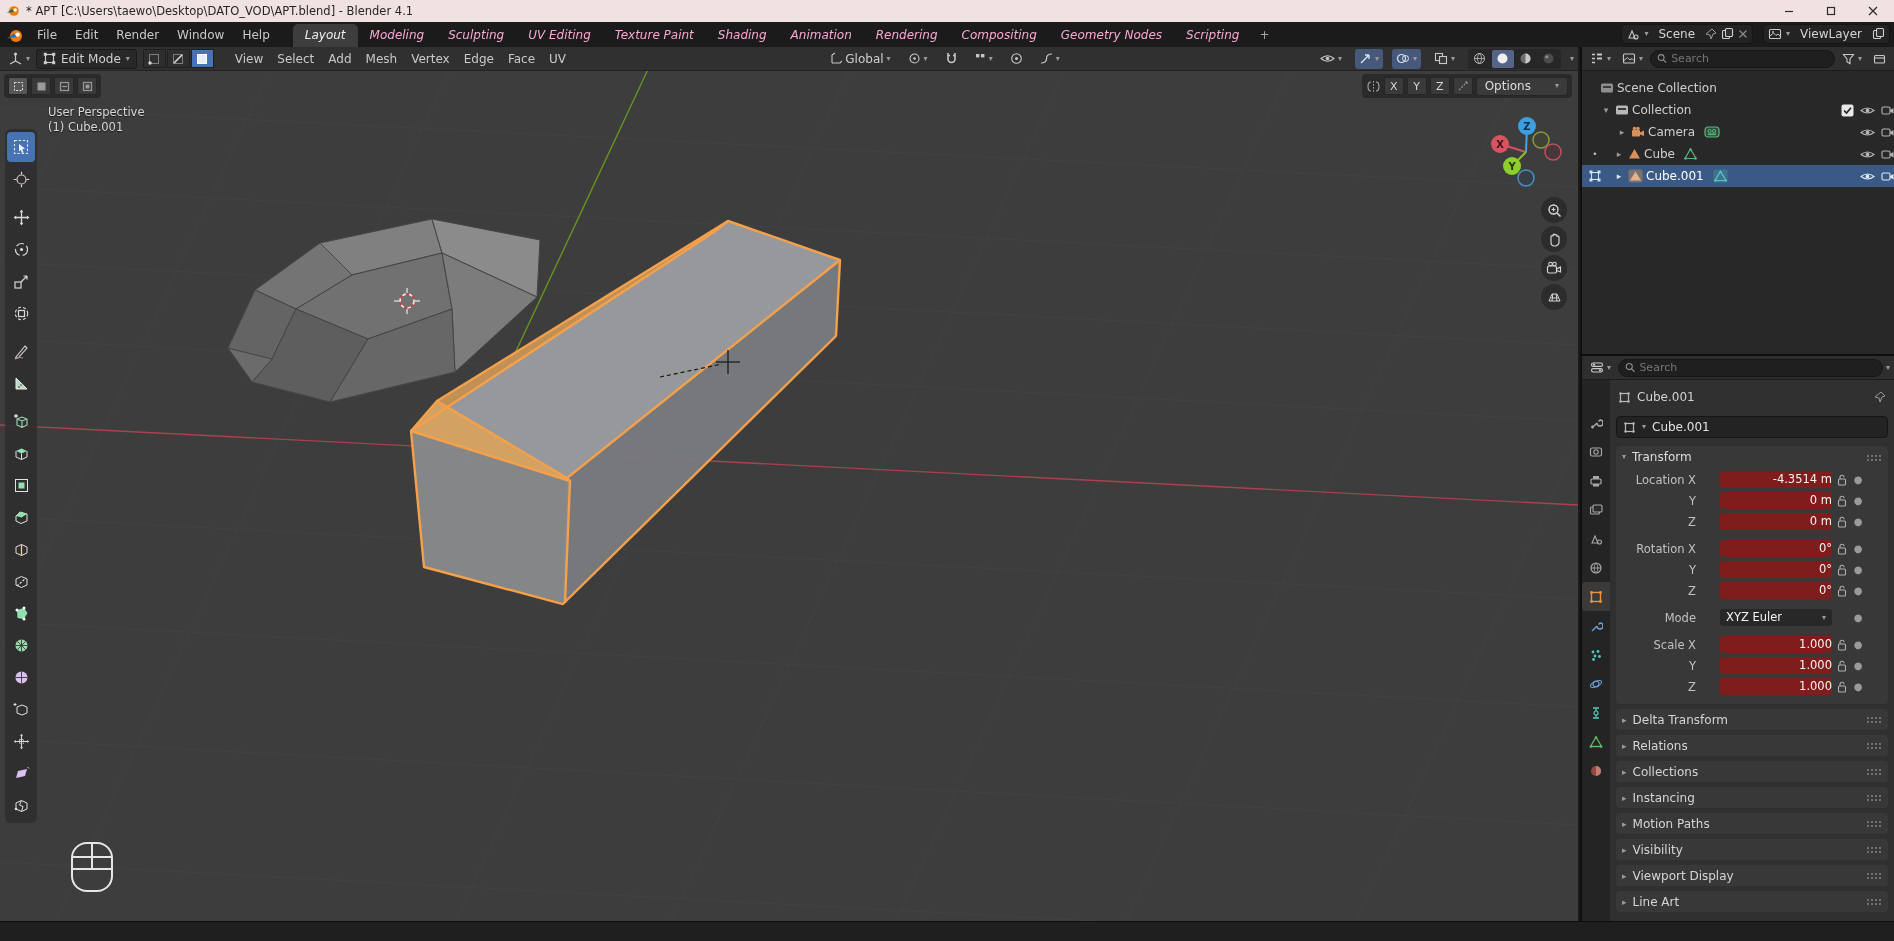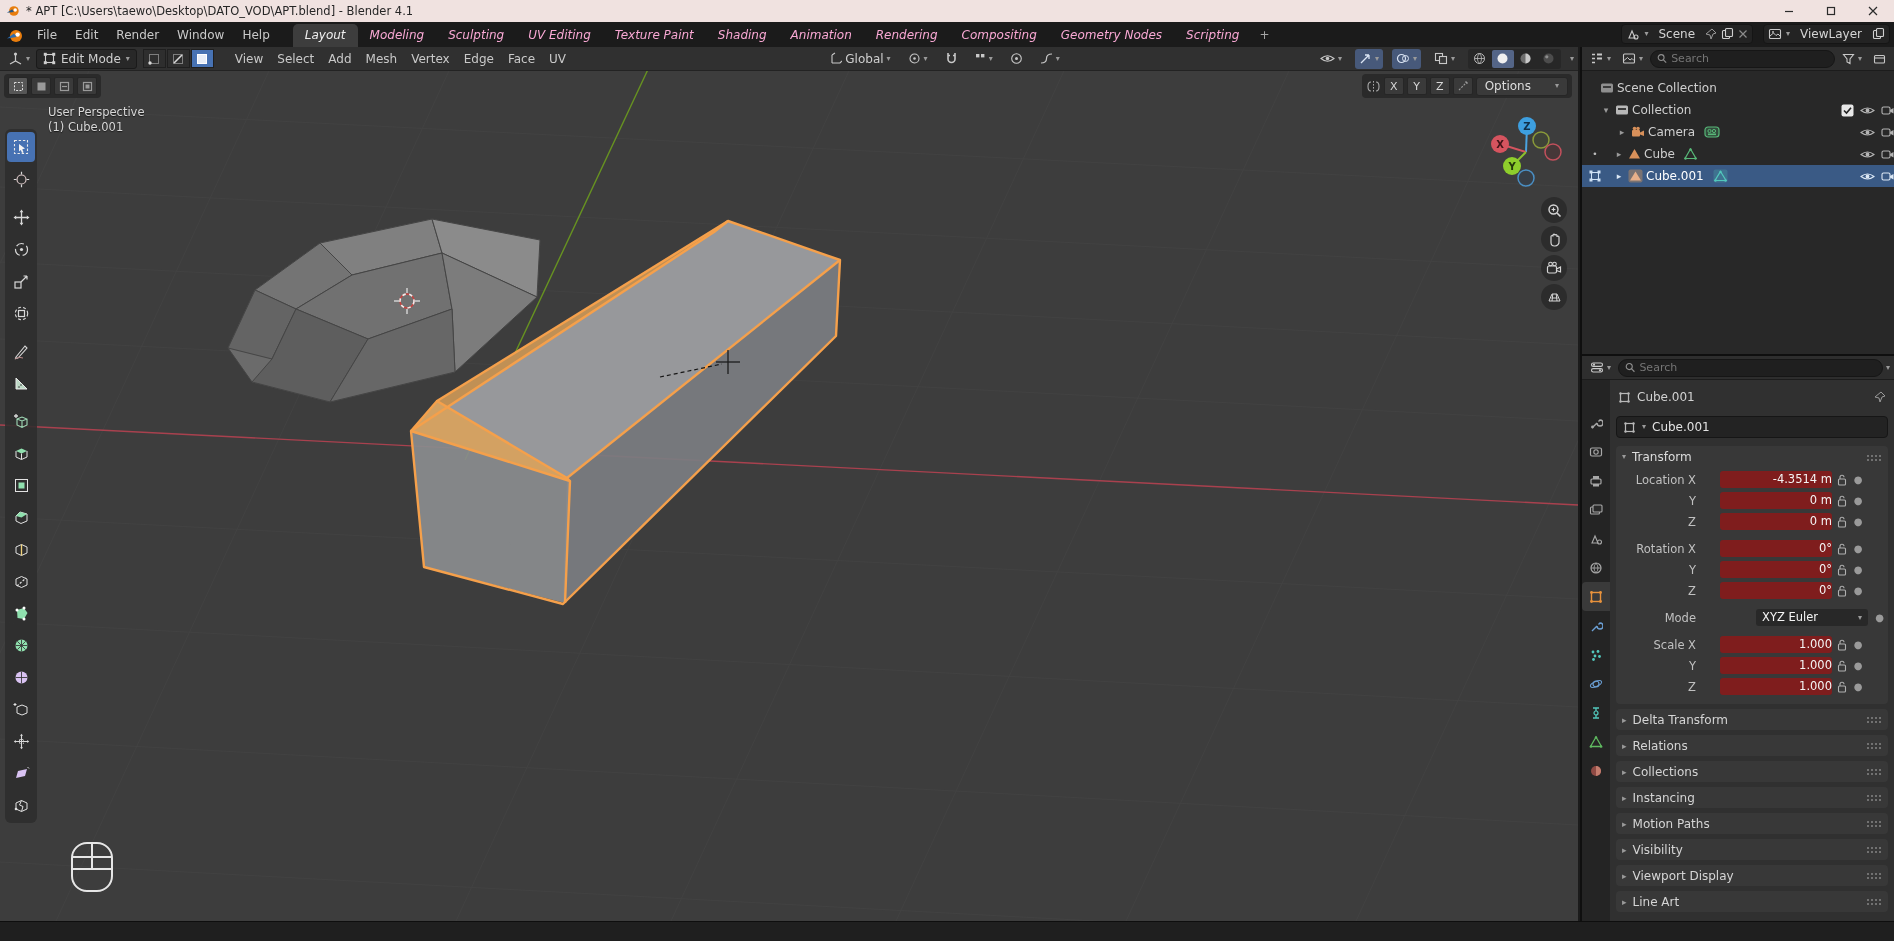--- a/index.html
+++ b/index.html
@@ -102,21 +102,21 @@
   .namefield { background:#232323; border:1px solid #161616; border-radius:4px; height:22px; margin-top:8px;
     display:flex; align-items:center; gap:6px; padding:0 6px; color:#e2e2e2; }
   .panel { background:#383838; border-radius:4px; margin-top:8px; padding-bottom:8px; }
   .panel-h { height:22px; display:flex; align-items:center; gap:6px; padding:0 6px; color:#dddddd; }
   .grip { width:16px; height:7px; margin-left:auto; opacity:.7;
     background-image:radial-gradient(circle, #8a8a8a 1px, transparent 1.3px); background-size:4px 4px; }
   .vrow { display:flex; align-items:center; height:19px; margin-top:2px; padding-right:4px; }
   .vrow .vl { flex:0 0 104px; text-align:right; color:#c0c0c0; padding-right:24px; font-size:11.5px; }
   .vrow .vf { flex:0 0 112px; background:#7f1d1d; border-radius:3px; height:17px; color:#f4f4f4;
     text-align:right; font-size:11.5px; line-height:17px; }
-  .vrow .vf.dark { background:#282828; text-align:left; padding:0 6px; display:flex; align-items:center;margin-left:36px; }
+  .vrow .vf.dark { background:#282828; text-align:left; padding:0 6px; display:flex; align-items:center; }
   .vrow .lock { width:20px; display:flex; justify-content:center; }
   .vrow .dot { width:12px; text-align:center; color:#9a9a9a; font-size:10px; }
   .gap6 { height:6px; }
   .sub { background:#383838; border-radius:4px; margin-top:5px; height:21px; display:flex; align-items:center; gap:6px; padding:0 6px; color:#d5d5d5; }
   .sub .tw { color:#9a9a9a; font-size:9px; }
 </style>
 </head>
 <body>
 
 <div id="titlebar">

